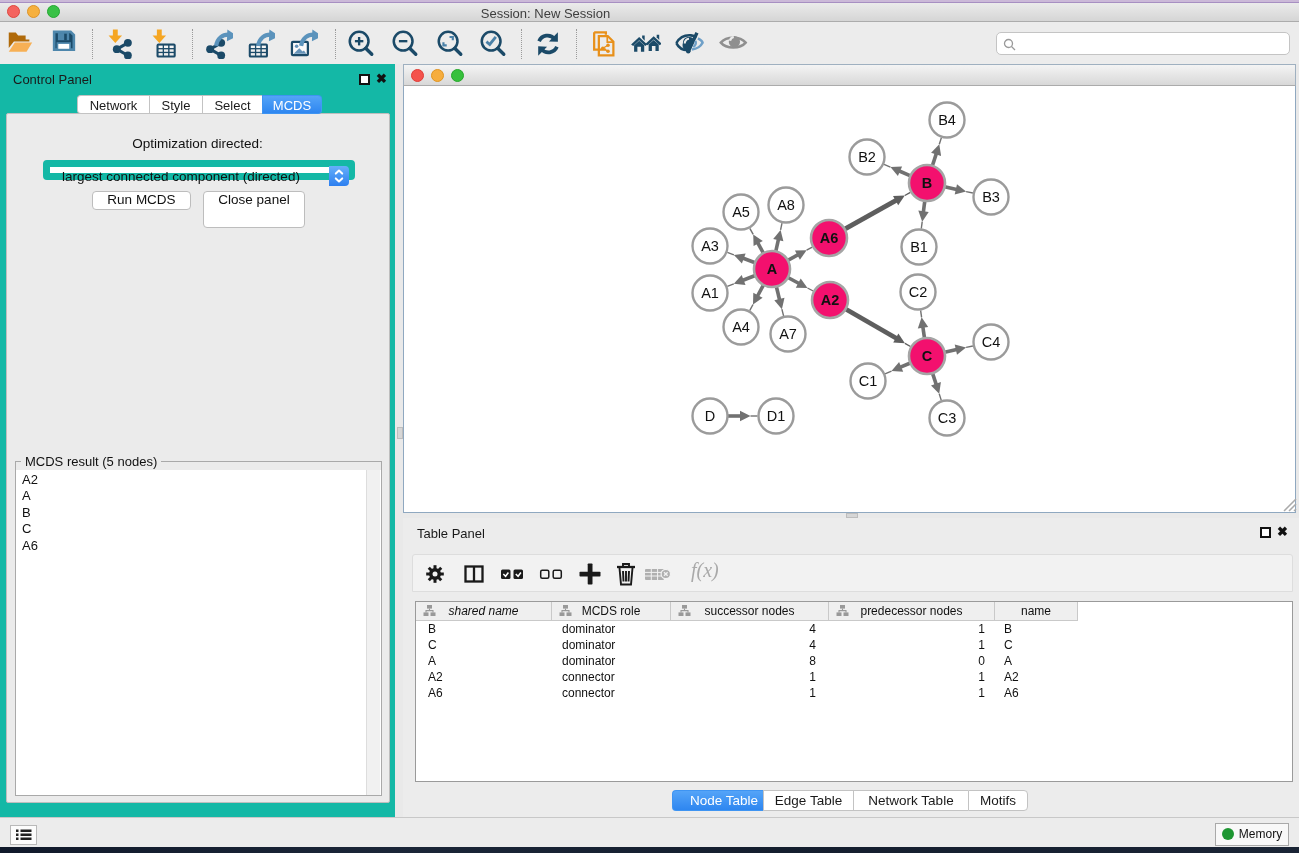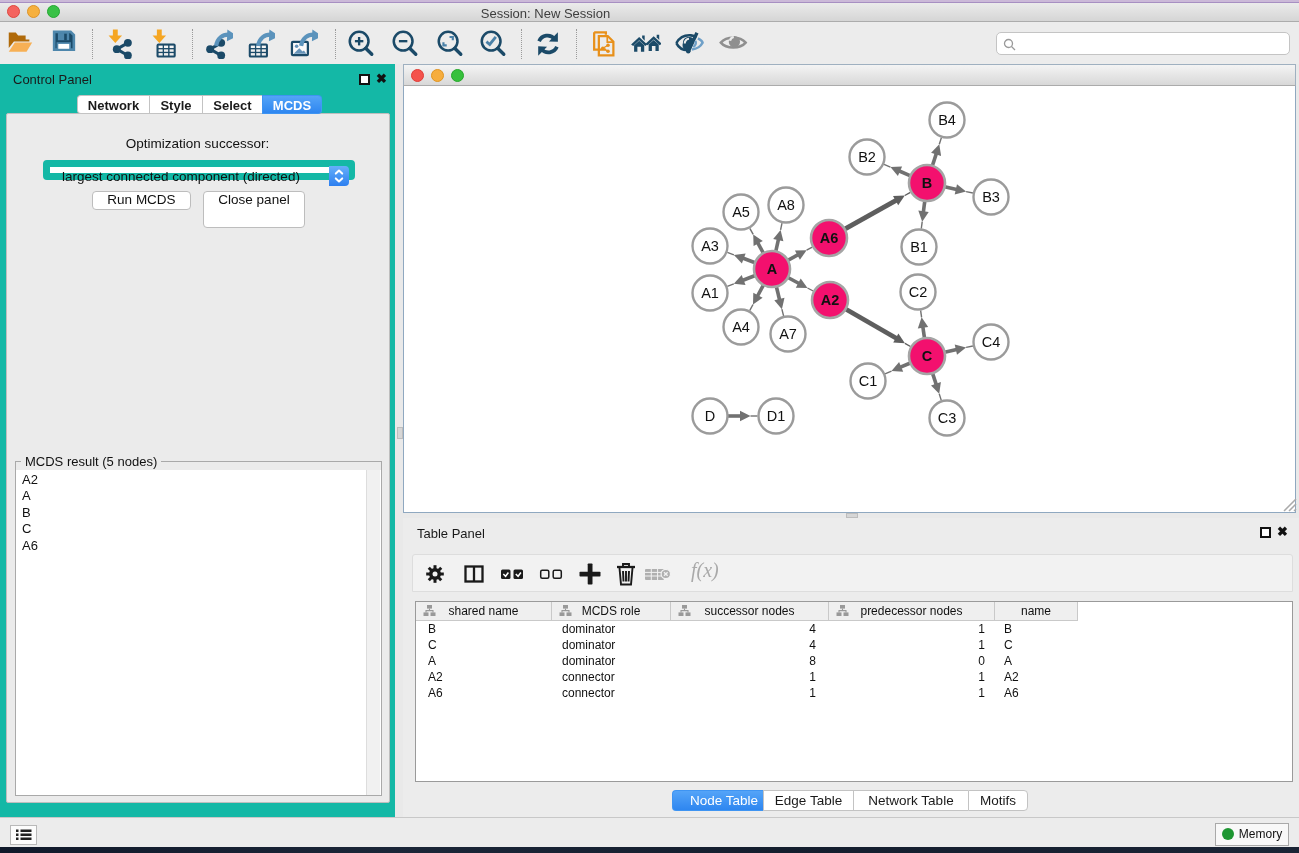--- a/index.html
+++ b/index.html
@@ -24,21 +24,21 @@
 #mainbg { left:0; top:64px; width:1299px; height:753px; background:#E9E9E9; }
 #cp { left:0; top:64px; width:395px; height:753px; background:#14b8a6; font-size:13px; }
 #cp-title { left:13px; top:8px; color:#1a1a1a; font-size:13px; }
 .float-ic { width:11px; height:11px; border:2px solid #111; background:#fff; }
 .close-ic { font-size:13px; color:#111; font-weight:bold; }
 #cp-box { left:6px; top:49px; width:384px; height:690px; border:1px solid #BEBEBE; background:#EBEBEB; border-radius:2px;}
 .tabrow { display:flex; }
 .tab { background:#fff; border:1px solid #C3C3C3; color:#1a1a1a; text-align:center;
   font-size:13px; padding:2px 0; }
 .tab.sel { background:linear-gradient(#54A4F8,#2E86F0); color:#fff; border-color:#3E94F2; }
-#cp-tabs { left:77px; top:31px; width:270px; height:19px;font-weight:bold; }
+#cp-tabs { left:77px; top:31px; width:270px; height:19px; }
 #cp-tabs .tab { border-right:none; }
 #cp-tabs .tab:first-child { border-radius:4px 0 0 4px; }
 #cp-tabs .tab:last-child { border-radius:0 4px 4px 0; border-right:1px solid #3E9BF4; }
 #opt-label { left:0; top:72px; width:395px; text-align:center; font-size:13.5px; color:#111; }
 #combo { left:43px; top:96px; width:312px; height:20px; background:#fff;
   border:7px solid #14b8a6; border-radius:4px; font-size:13.5px; color:#111; }
 #combo .txt { position:absolute; left:12px; top:2px; white-space:nowrap; }
 #combo .btn { position:absolute; right:-1px; top:-1px; width:20px; height:20px;
   background:linear-gradient(#66AFFA,#2D7FF0); border-radius:0 4px 4px 0; }
 .btnish { background:#fff; border:1px solid #BDBDBD; border-radius:4px;
@@ -262,21 +262,21 @@
   <div id="cp-title" class="abs">Control Panel</div>
   <div class="float-ic abs" style="left:359px; top:10px;"></div>
   <div class="close-ic abs" style="left:376px; top:7px;">✖</div>
   <div id="cp-box" class="abs"></div>
   <div id="cp-tabs" class="abs tabrow">
     <div class="tab" style="width:72px;">Network</div>
     <div class="tab" style="width:53px;">Style</div>
     <div class="tab" style="width:60px;">Select</div>
     <div class="tab sel" style="width:60px;">MCDS</div>
   </div>
-  <div id="opt-label" class="abs">Optimization successor:</div>
+  <div id="opt-label" class="abs">Optimization directed:</div>
   <div id="combo" class="abs">
     <div class="txt">largest connected component (directed)</div>
     <div class="btn"><svg width="20" height="20">
           <path d="M6.8 7.6 L10 4.6 L13.2 7.6" fill="none" stroke="#fff" stroke-width="2" stroke-linecap="round" stroke-linejoin="round"></path>
           <path d="M6.8 12.4 L10 15.4 L13.2 12.4" fill="none" stroke="#fff" stroke-width="2" stroke-linecap="round" stroke-linejoin="round"></path>
         </svg></div>
   </div>
   <div id="run-btn" class="abs btnish">Run MCDS</div>
   <div id="close-btn" class="abs btnish">Close panel</div>
   <div id="result-box" class="abs"></div>
@@ -458,21 +458,21 @@
           <line x1="8.3" y1="10" x2="8.3" y2="21"></line>
           <line x1="14.6" y1="10" x2="14.6" y2="21"></line>
         </g>
         <circle cx="22.8" cy="15" r="4.7" fill="#AFAFAF" stroke="#F2F2F2" stroke-width="1.2"></circle>
         <path d="M21 13.2 L24.6 16.8 M24.6 13.2 L21 16.8" stroke="#F2F2F2" stroke-width="1.4"></path>
       </svg>
       <div class="abs" style="left:278px; top:4px; font-family:'Liberation Serif',serif; font-style:italic; font-size:20px; color:#A9A9A9;">f(x)</div>
     </div>
   <div id="tp-table" class="abs">
     <div id="tp-header">
-      <div class="hc" style="width:136px;"><span class="treeic"><svg width="13" height="13" viewBox="0 0 13 13">
+      <div class="hc" style="width:136px;font-style:italic;"><span class="treeic"><svg width="13" height="13" viewBox="0 0 13 13">
               <g fill="#999">
                 <rect x="4" y="1" width="5" height="3.6"></rect>
                 <rect x="0.5" y="8.4" width="5" height="3.6"></rect>
                 <rect x="7.5" y="8.4" width="5" height="3.6"></rect>
               </g>
               <g stroke="#999" stroke-width="1.1" fill="none">
                 <path d="M6.5 4.6 L6.5 6.6 M3 8.4 L3 6.6 L10 6.6 L10 8.4"></path>
               </g>
             </svg></span>shared name</div>
       <div class="hc" style="width:119px;"><span class="treeic"><svg width="13" height="13" viewBox="0 0 13 13">

